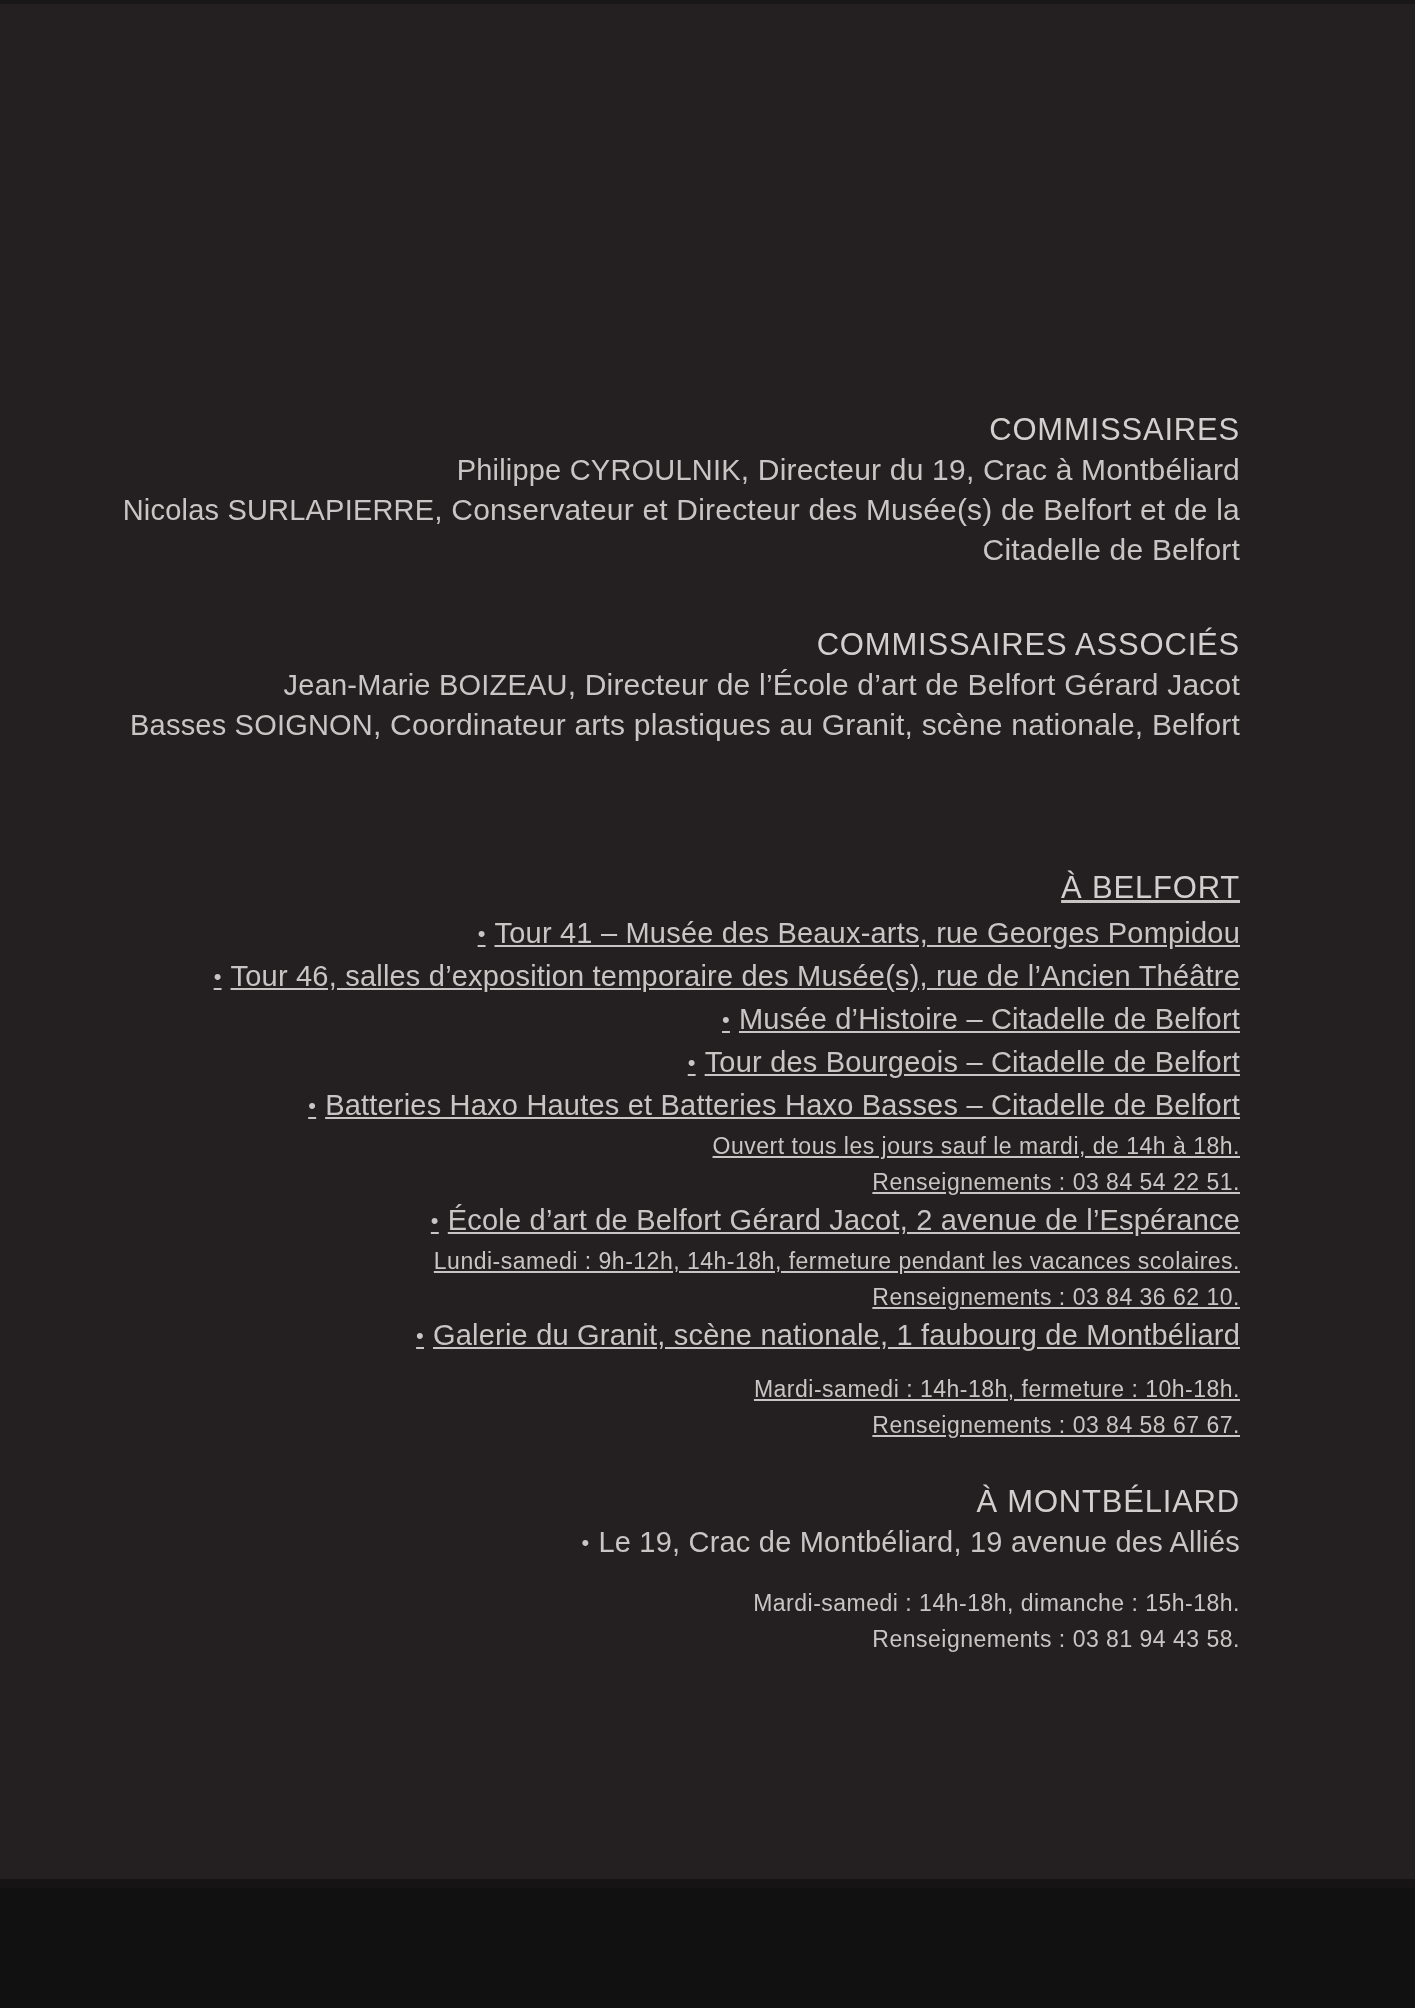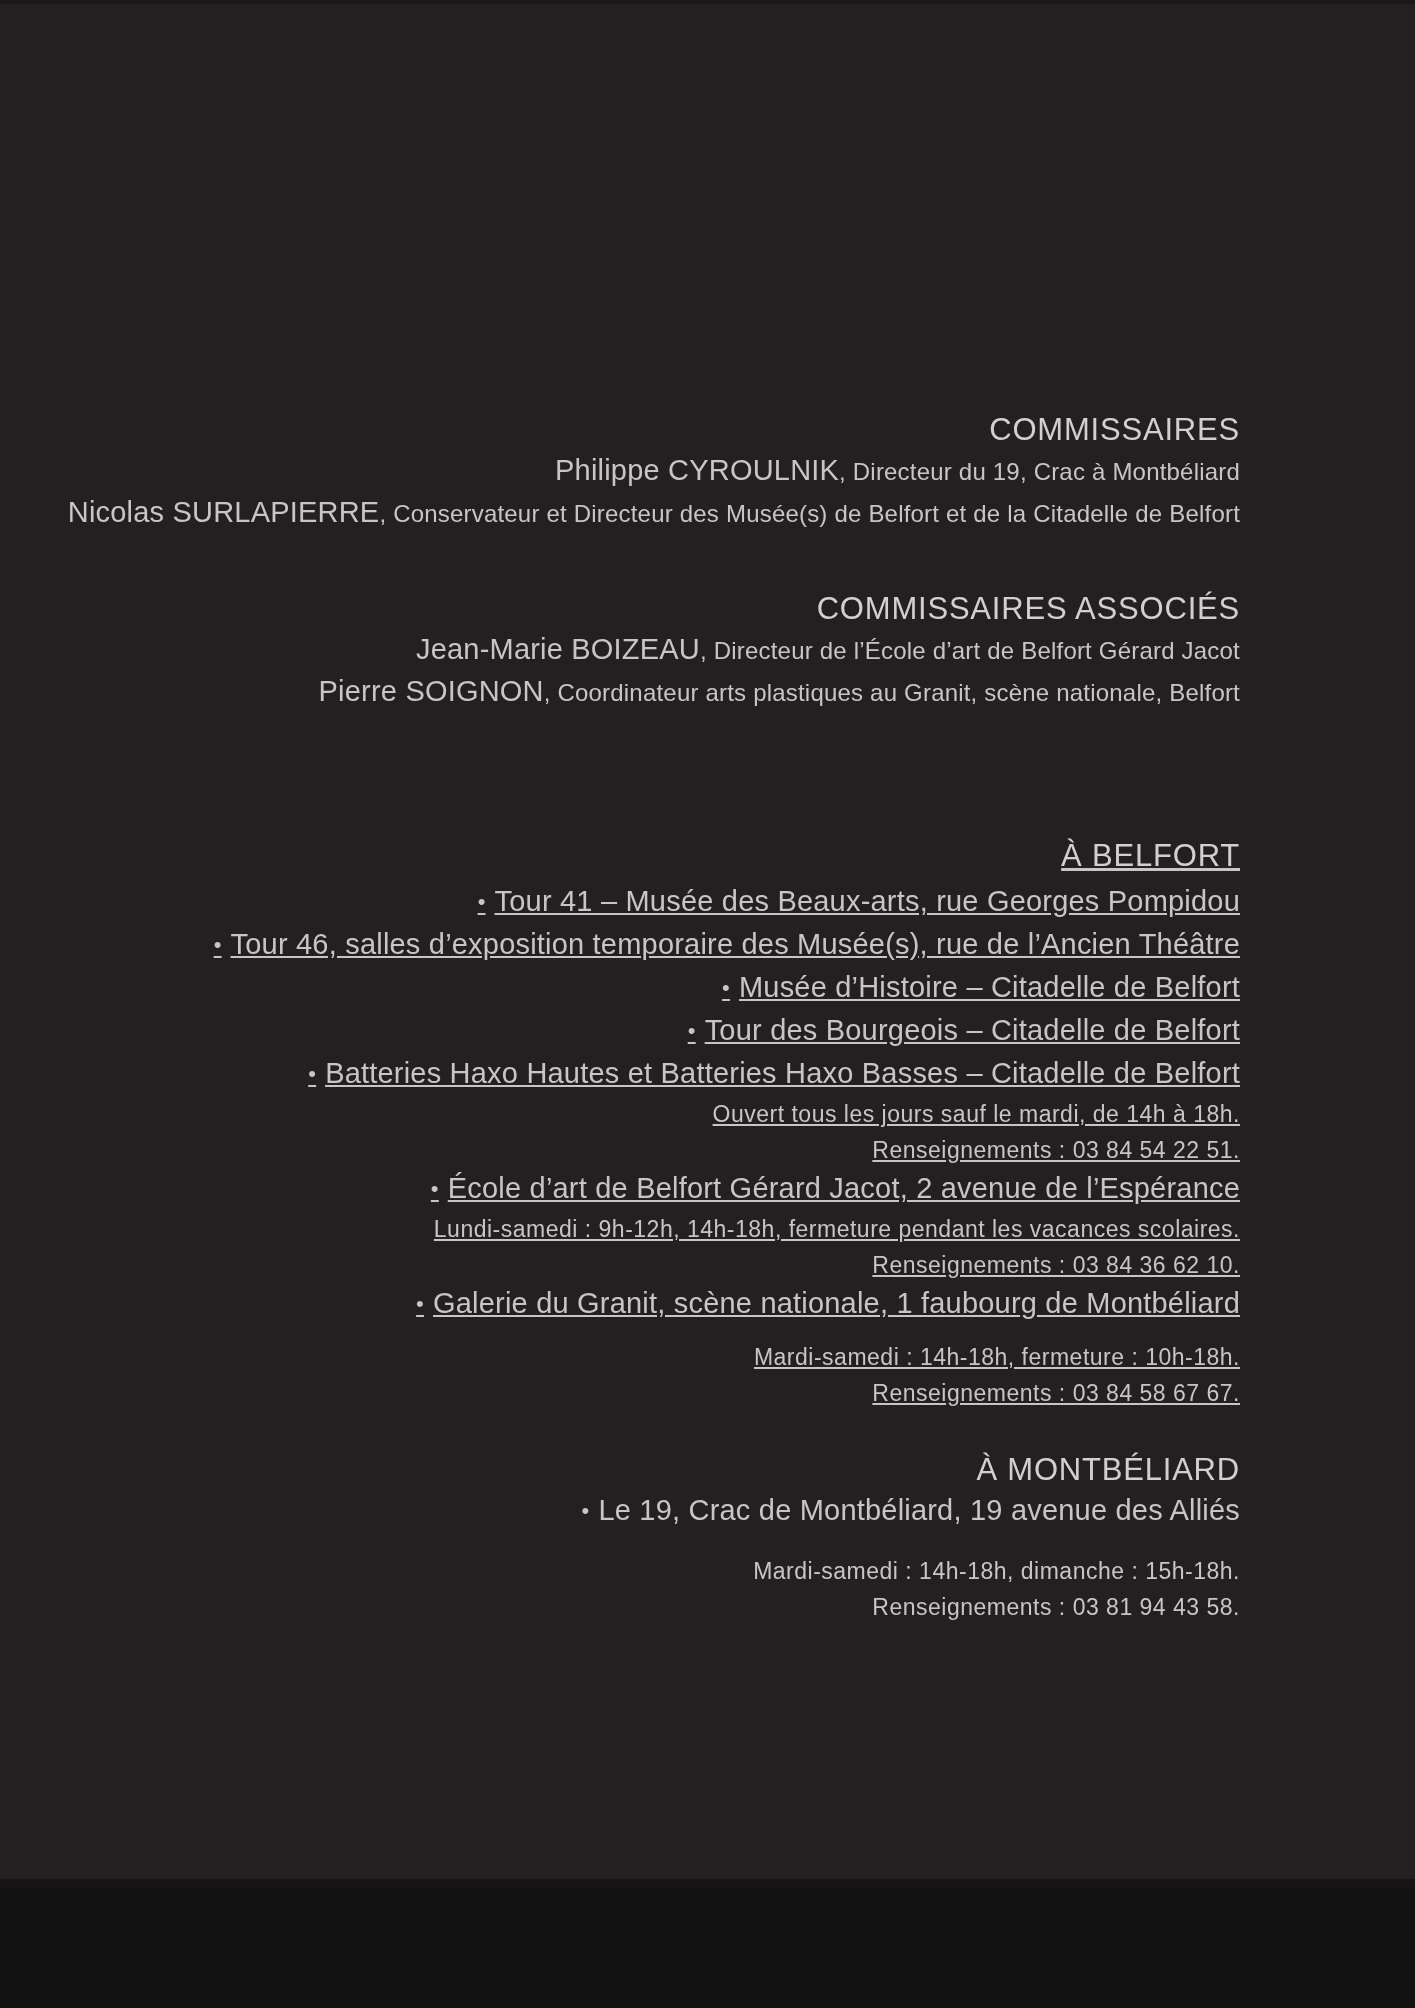--- a/index.html
+++ b/index.html
@@ -46,21 +46,21 @@
     line-height: 40px;
     letter-spacing: 0.8px;
     color: var(--heading, #d2d0cf);
   }
   .line {
     font-size: 29px;
     line-height: 40px;
     letter-spacing: 0.2px;
   }
   .role {
-    font-size: 24px;
+    font-size: 30px;
     letter-spacing: 0.2px;
   }
   .small {
     font-size: 23px;
     line-height: 36px;
     letter-spacing: 0.5px;
     color: var(--text, #c8c6c5);
   }
   .bullet {
     font-size: 22px;
@@ -90,21 +90,21 @@
 
     <section class="sec-commissaires">
       <h2 class="h">COMMISSAIRES</h2>
       <p class="line"><span class="name">Philippe CYROULNIK</span><span class="role">, Directeur du 19, Crac à Montbéliard</span></p>
       <p class="line"><span class="name">Nicolas SURLAPIERRE</span><span class="role">, Conservateur et Directeur des Musée(s) de Belfort et de la Citadelle de Belfort</span></p>
     </section>
 
     <section class="sec-associes">
       <h2 class="h">COMMISSAIRES ASSOCIÉS</h2>
       <p class="line"><span class="name">Jean-Marie BOIZEAU</span><span class="role">, Directeur de l’École d’art de Belfort Gérard Jacot</span></p>
-      <p class="line"><span class="name">Pierre SOIGNON</span><span class="role">, Coordinateur arts plastiques au Granit, scène nationale, Belfort</span></p>
+      <p class="line"><span class="name">Basses SOIGNON</span><span class="role">, Coordinateur arts plastiques au Granit, scène nationale, Belfort</span></p>
     </section>
 
     <section class="sec-belfort">
       <h2 class="h">À BELFORT</h2>
 
       <div class="venues">
         <p class="line"><span class="bullet">•</span><span>Tour 41 – Musée des Beaux-arts, rue Georges Pompidou</span></p>
         <p class="line"><span class="bullet">•</span><span>Tour 46, salles d’exposition temporaire des Musée(s), rue de l’Ancien Théâtre</span></p>
         <p class="line"><span class="bullet">•</span><span>Musée d’Histoire – Citadelle de Belfort</span></p>
         <p class="line"><span class="bullet">•</span><span>Tour des Bourgeois – Citadelle de Belfort</span></p>

